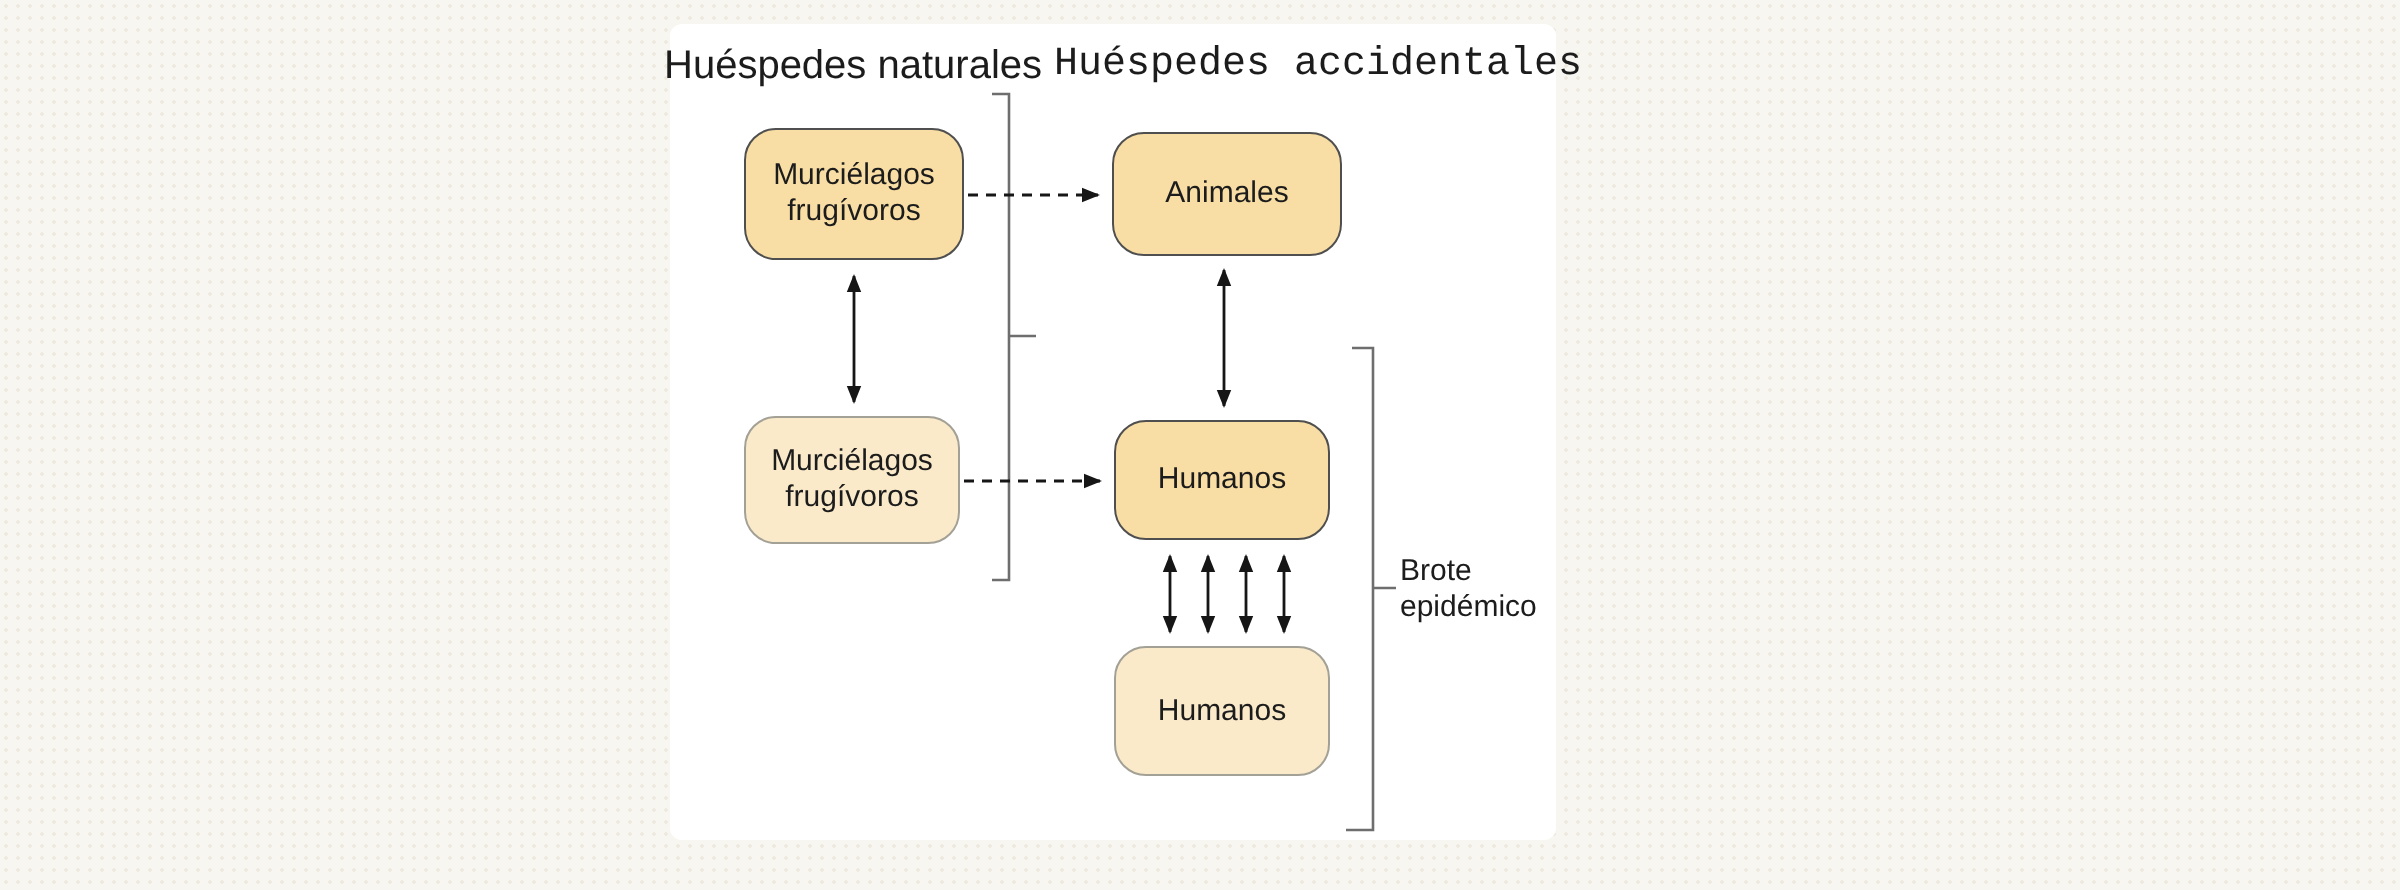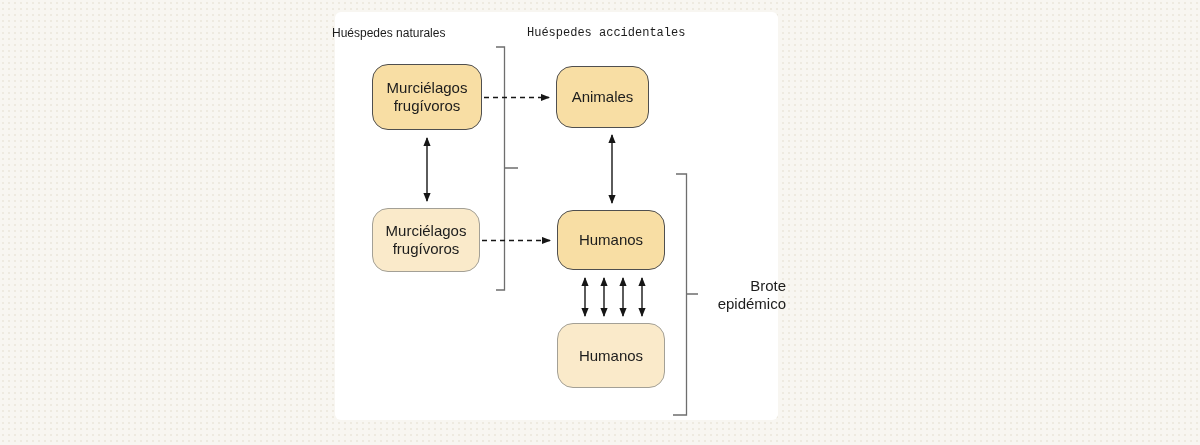--- a/index.html
+++ b/index.html
@@ -21,41 +21,41 @@
     background-color:var(--canvas-bg);
     background-image:radial-gradient(var(--canvas-dot) 0.8px, transparent 0.9px);
     background-size:6px 6px;
   }
   .figure-bg{
     position:absolute;left:335px;top:12px;width:443px;height:408px;
     background:var(--figure-bg);border-radius:6px;
   }
   .col-header{
     position:absolute;top:24px;height:18px;
-    font-size:12px;line-height:18px;color:var(--text-color);
+    font-size:20px;line-height:18px;color:var(--text-color);
     white-space:nowrap;
   }
   .col-header.natural{left:332px;}
   .col-header.accidental{left:527px;font-family:Liberation Mono, monospace;}
   .node{
     position:absolute;border-radius:16px;box-sizing:border-box;
     display:flex;align-items:center;justify-content:center;text-align:center;
     font-size:15px;line-height:18px;color:var(--text-color);
     padding:2px 4px;
   }
   .node.dark{background:var(--node-fill-dark);border:1.5px solid var(--node-border-dark);}
   .node.light{background:var(--node-fill-light);border:1.5px solid var(--node-border-light);}
   .node.bats-top   {left:372px;top:64px; width:110px;height:66px;}
-  .node.animals    {left:556px;top:66px; width:93px;height:62px;}
+  .node.animals    {left:556px;top:66px; width:115px;height:62px;}
   .node.bats-bottom{left:372px;top:208px;width:108px;height:64px;}
   .node.humans-top {left:557px;top:210px;width:108px;height:60px;}
   .node.humans-bottom{left:557px;top:323px;width:108px;height:65px;}
   .outbreak-label{
     position:absolute;left:700px;top:277px;width:86px;
-    text-align:right;font-size:15px;line-height:18px;color:var(--text-color);
+    text-align:left;font-size:15px;line-height:18px;color:var(--text-color);
   }
   svg.connectors{position:absolute;left:0;top:0;width:1200px;height:445px;}
   .arrow{stroke:var(--arrow-color);stroke-width:1.4;fill:none;}
   .dashed{stroke-dasharray:5 4;}
   .bracket{stroke:var(--bracket-color);stroke-width:1.3;fill:none;}
 </style>
 </head>
 <body>
 
 <div class="canvas">

